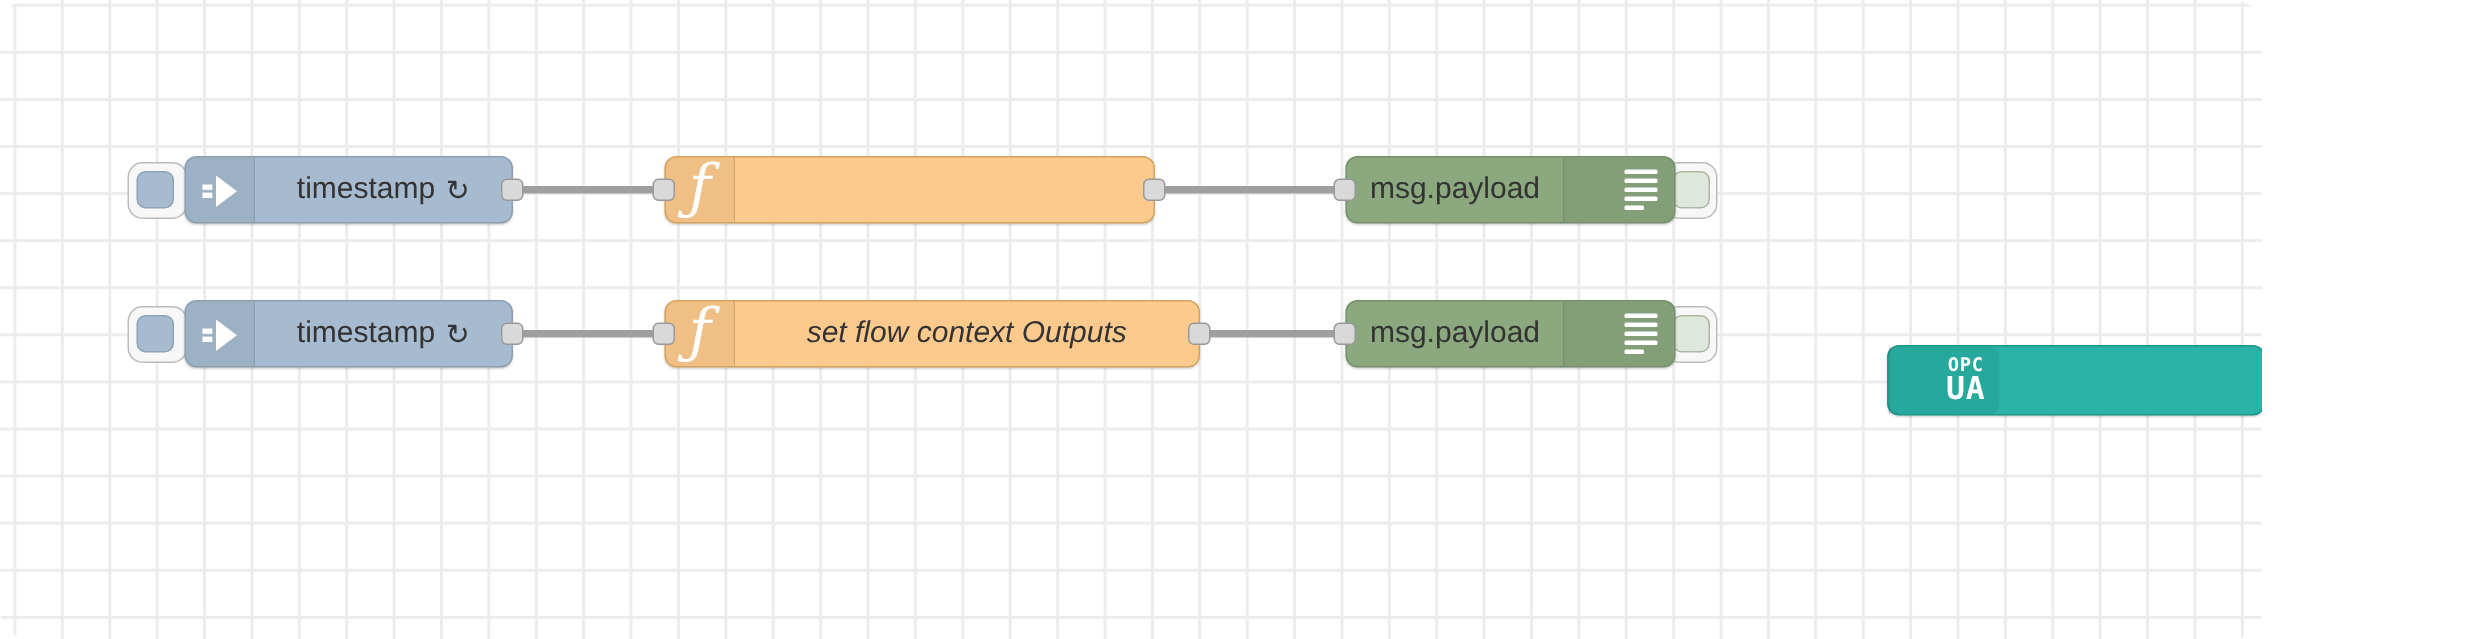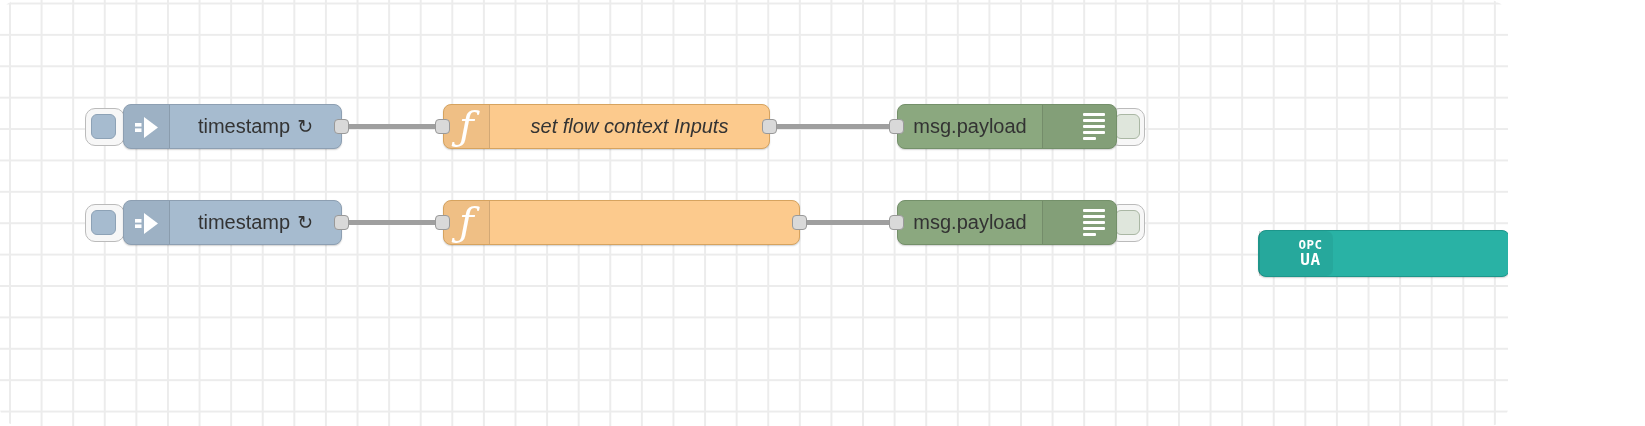--- a/index.html
+++ b/index.html
@@ -56,21 +56,21 @@
     font-family:"DejaVu Serif", serif;font-style:italic;
     font-size:40px;color:#ffffff;line-height:1;margin-top:-4px;
   }
   
   .dbg-lines{display:flex;flex-direction:column;gap:2.5px;align-items:flex-start;}
   .dbg-lines span{display:block;height:3.6px;background:#fff;border-radius:1px;}
   
   .badge{flex-direction:column;justify-content:center;color:#fff;
     font-family:"DejaVu Sans Mono", monospace;font-weight:bold;line-height:1;}
   .badge .opc{font-size:12.5px;letter-spacing:0.5px;}
-  .badge .ua{font-size:16px;letter-spacing:0.5px;}
+  .badge .ua{font-size:21px;letter-spacing:0.5px;}
   
   .port{
     position:absolute;width:15px;height:15px;border-radius:4px;
     background:#d9d9d9;border:1.5px solid #999999;box-sizing:border-box;z-index:4;
   }
 </style>
 </head>
 <body>
 
 <div class="canvas">
@@ -96,21 +96,20 @@
       <span>timestamp</span>
         <span class="rpt">↻</span>
     </div>
   </div>
   <div class="port" style="left:334px;top:119px"></div>
 
   <div class="node function" style="left:443px;top:104px;width:327px">
     <div class="icon-sect left">
       <span class="f-glyph">ƒ</span>
     </div>
-    <div class="label italic">set flow context Inputs</div>
   </div>
   <div class="port" style="left:435px;top:119px"></div>
   <div class="port" style="left:762px;top:119px"></div>
 
   <div class="btn" style="left:1109px;top:108px;width:36px">
     <div class="btn-inner debug-inner"></div>
   </div>
   <div class="node debug" style="left:897px;top:104px;width:220px">
     <div class="label">msg.payload</div>
     <div class="icon-sect right">
@@ -141,20 +140,21 @@
       <span>timestamp</span>
         <span class="rpt">↻</span>
     </div>
   </div>
   <div class="port" style="left:334px;top:215px"></div>
 
   <div class="node function" style="left:443px;top:200px;width:357px">
     <div class="icon-sect left">
       <span class="f-glyph">ƒ</span>
     </div>
+    <div class="label italic">set flow context Outputs</div>
   </div>
   <div class="port" style="left:435px;top:215px"></div>
   <div class="port" style="left:792px;top:215px"></div>
 
   <div class="btn" style="left:1109px;top:204px;width:36px">
     <div class="btn-inner debug-inner"></div>
   </div>
   <div class="node debug" style="left:897px;top:200px;width:220px">
     <div class="label">msg.payload</div>
     <div class="icon-sect right">

